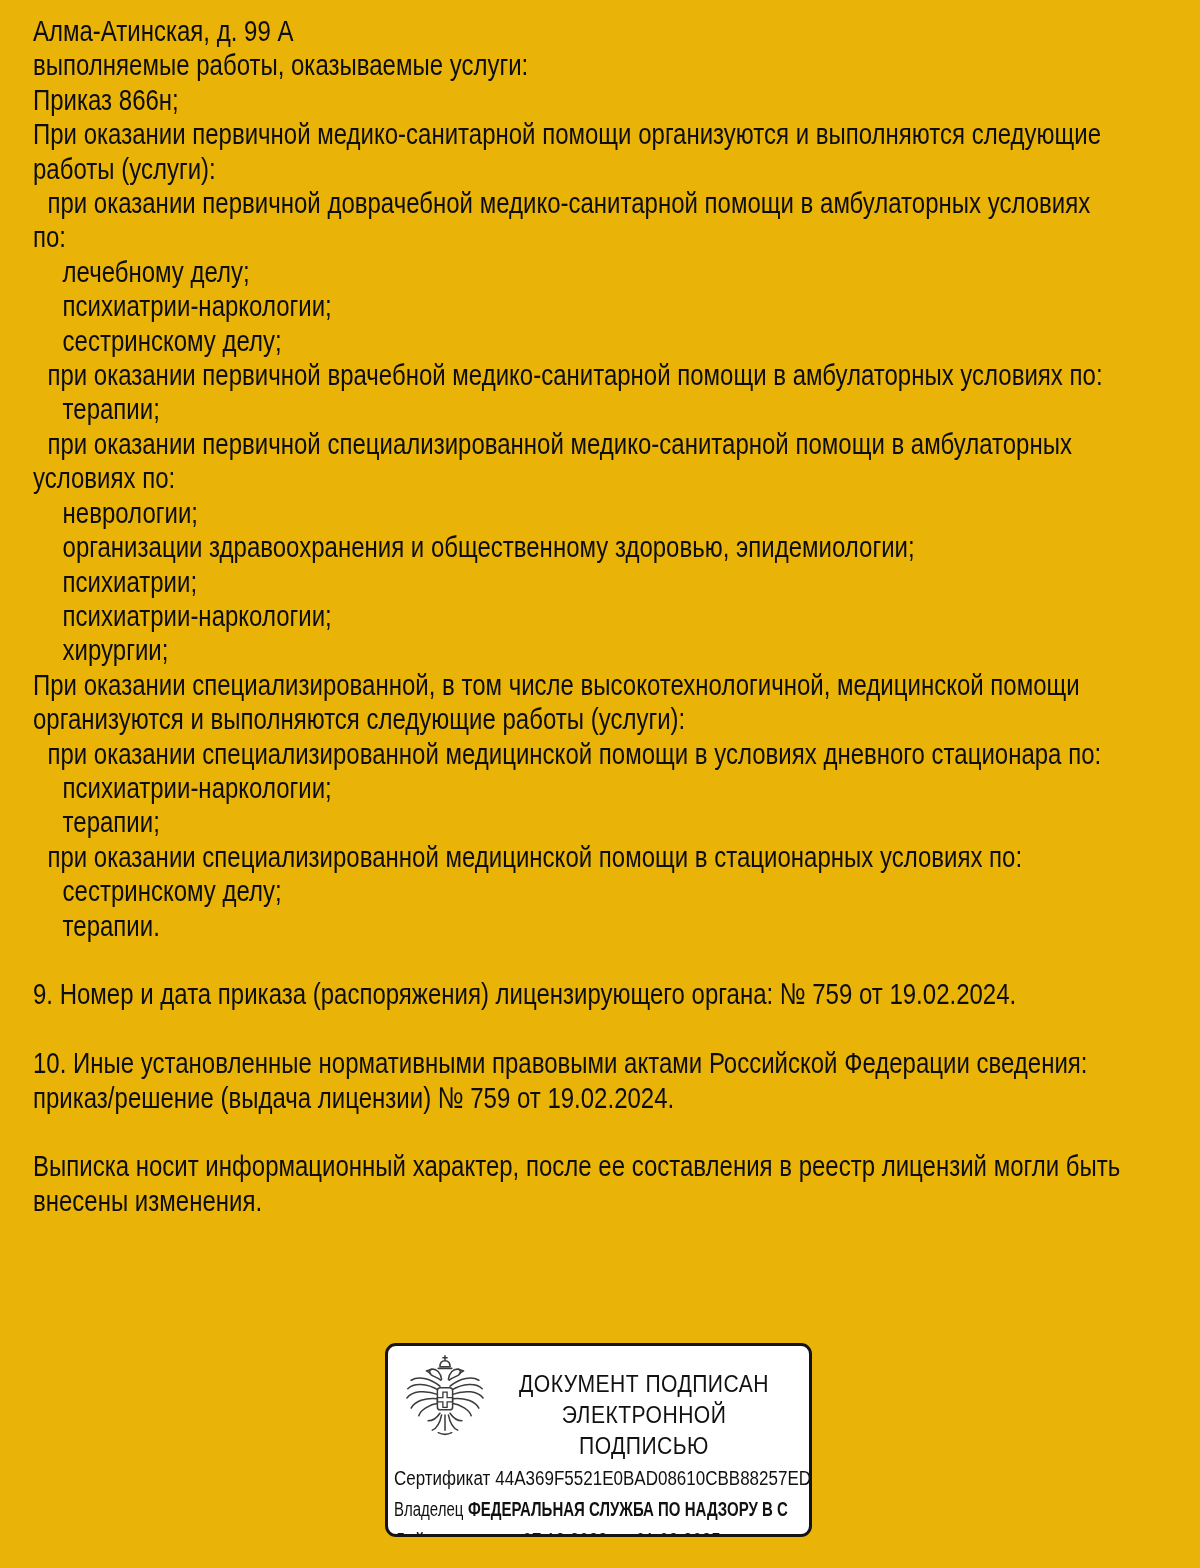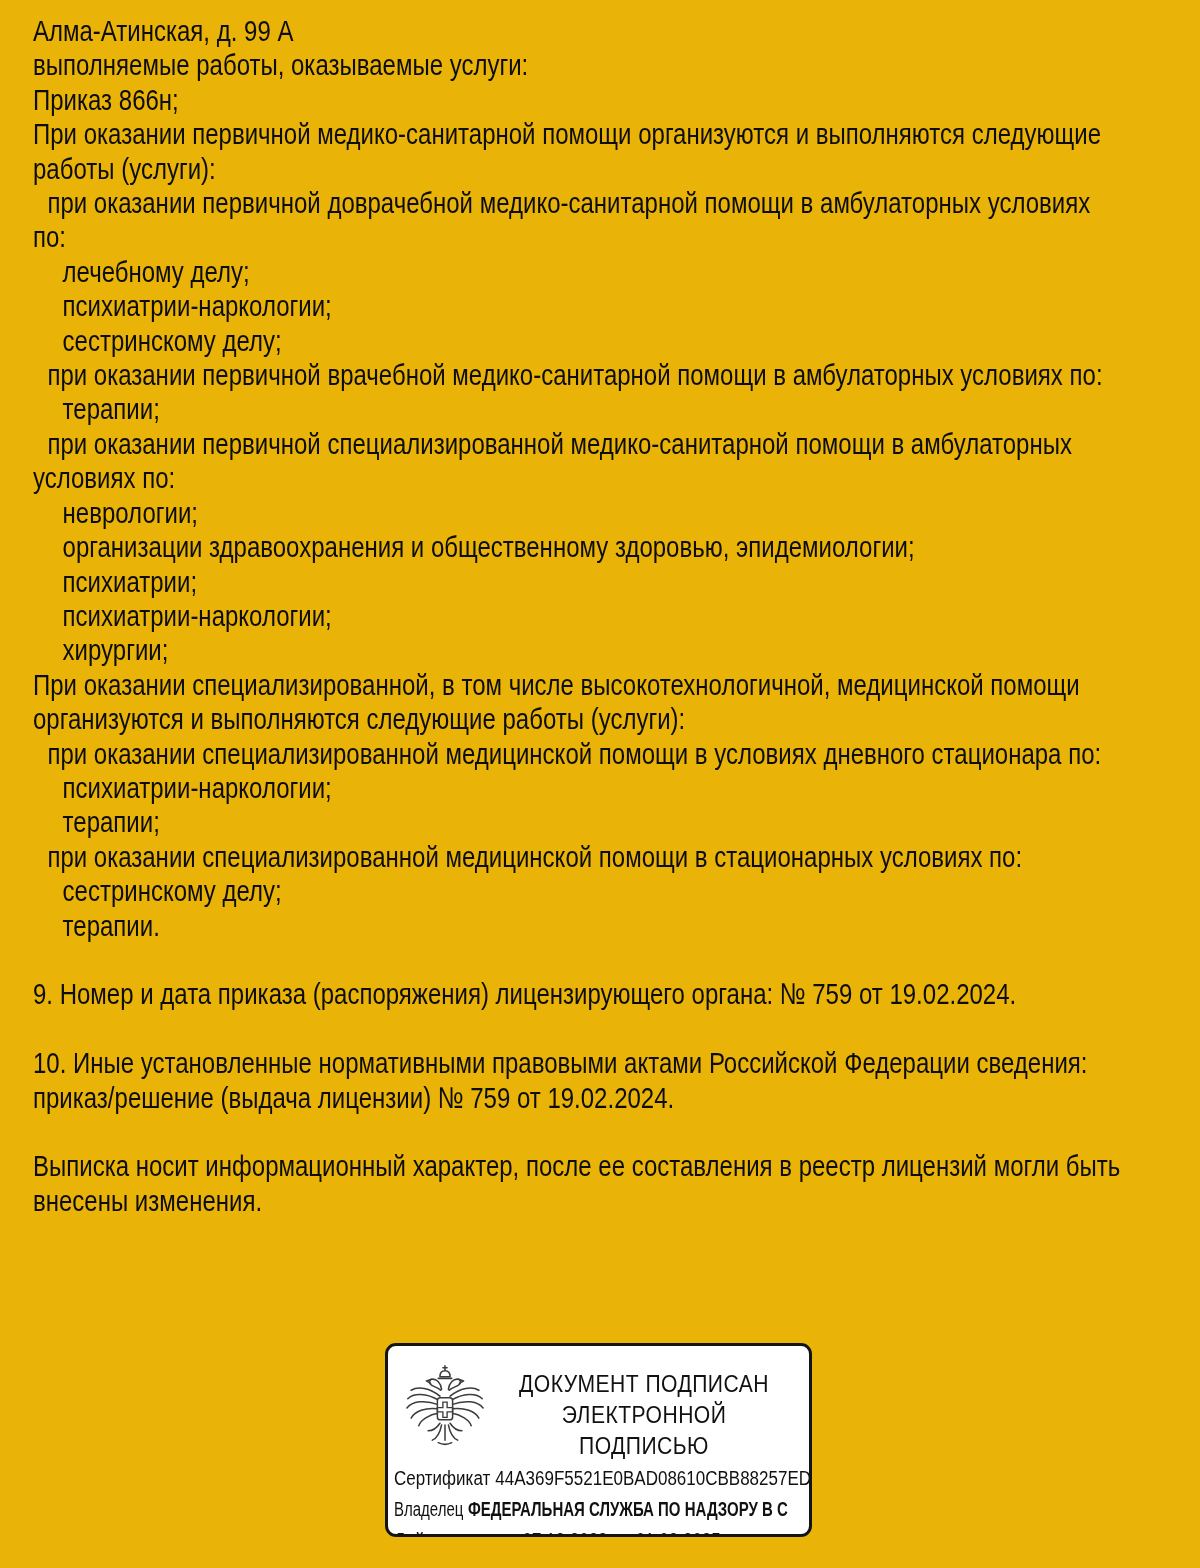--- a/index.html
+++ b/index.html
@@ -32,21 +32,21 @@
     left:385px;top:1343px;
     width:427px;height:194px;
     box-sizing:border-box;
     border:3px solid #141414;
     border-radius:11px;
     background:#ffffff;
     overflow:hidden;
   }
   .stamp-top{
     display:flex;
-    align-items:center;
+    align-items:flex-start;
     padding:8px 10px 0 13px;
   }
   .emblem{width:88px;height:88px;flex:0 0 auto;}
   .stamp-title{
     flex:1;
     text-align:center;
     font-size:24px;
     line-height:31px;
     padding-top:14px;
     transform:scaleX(0.88);

